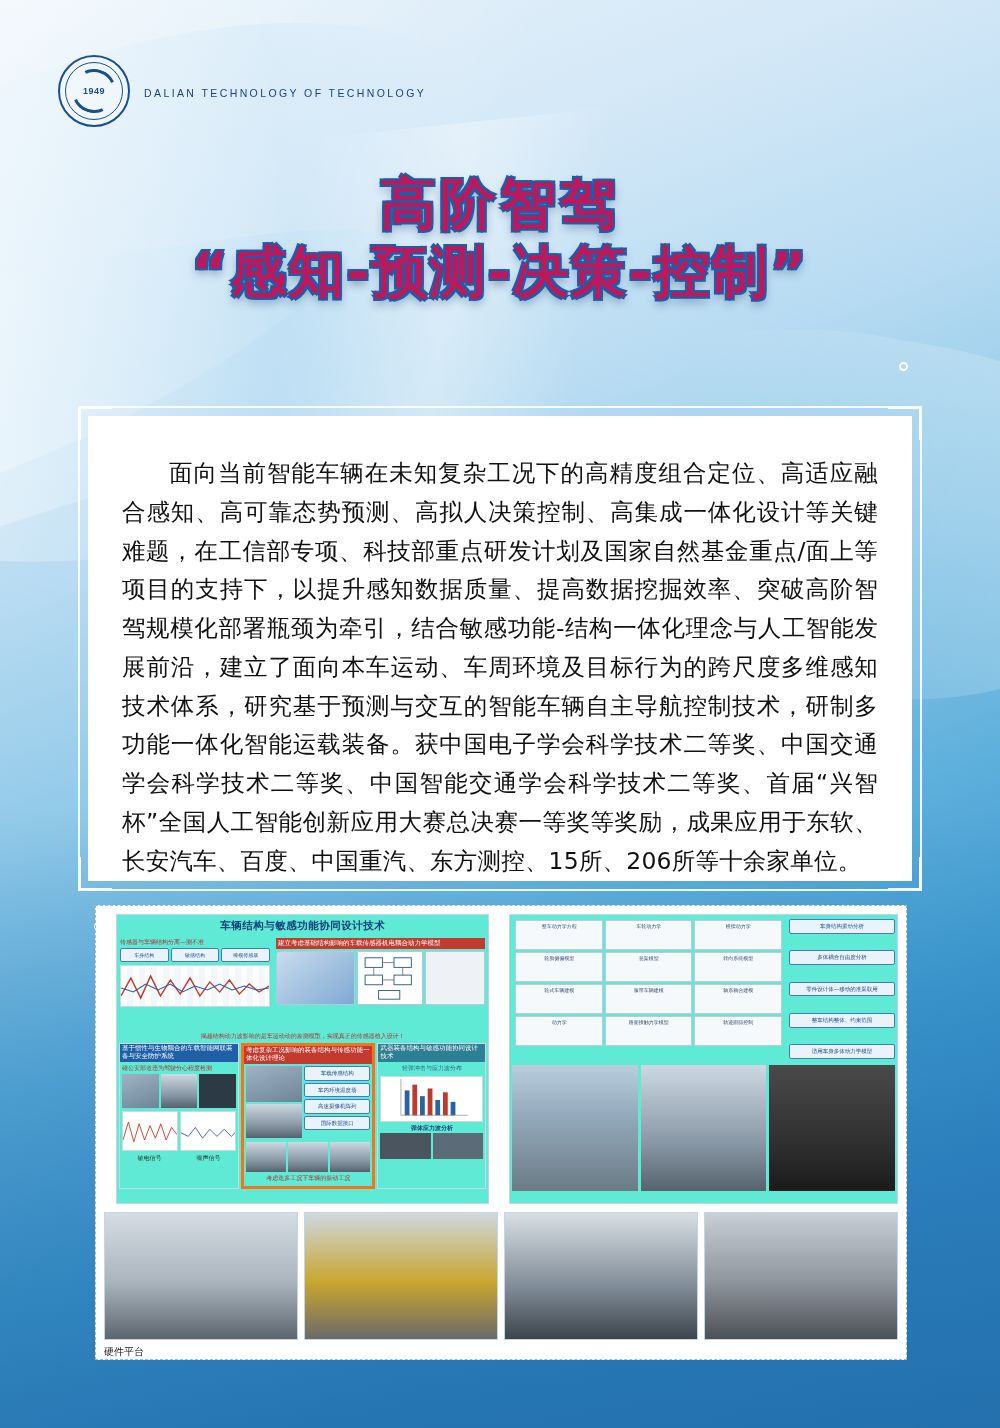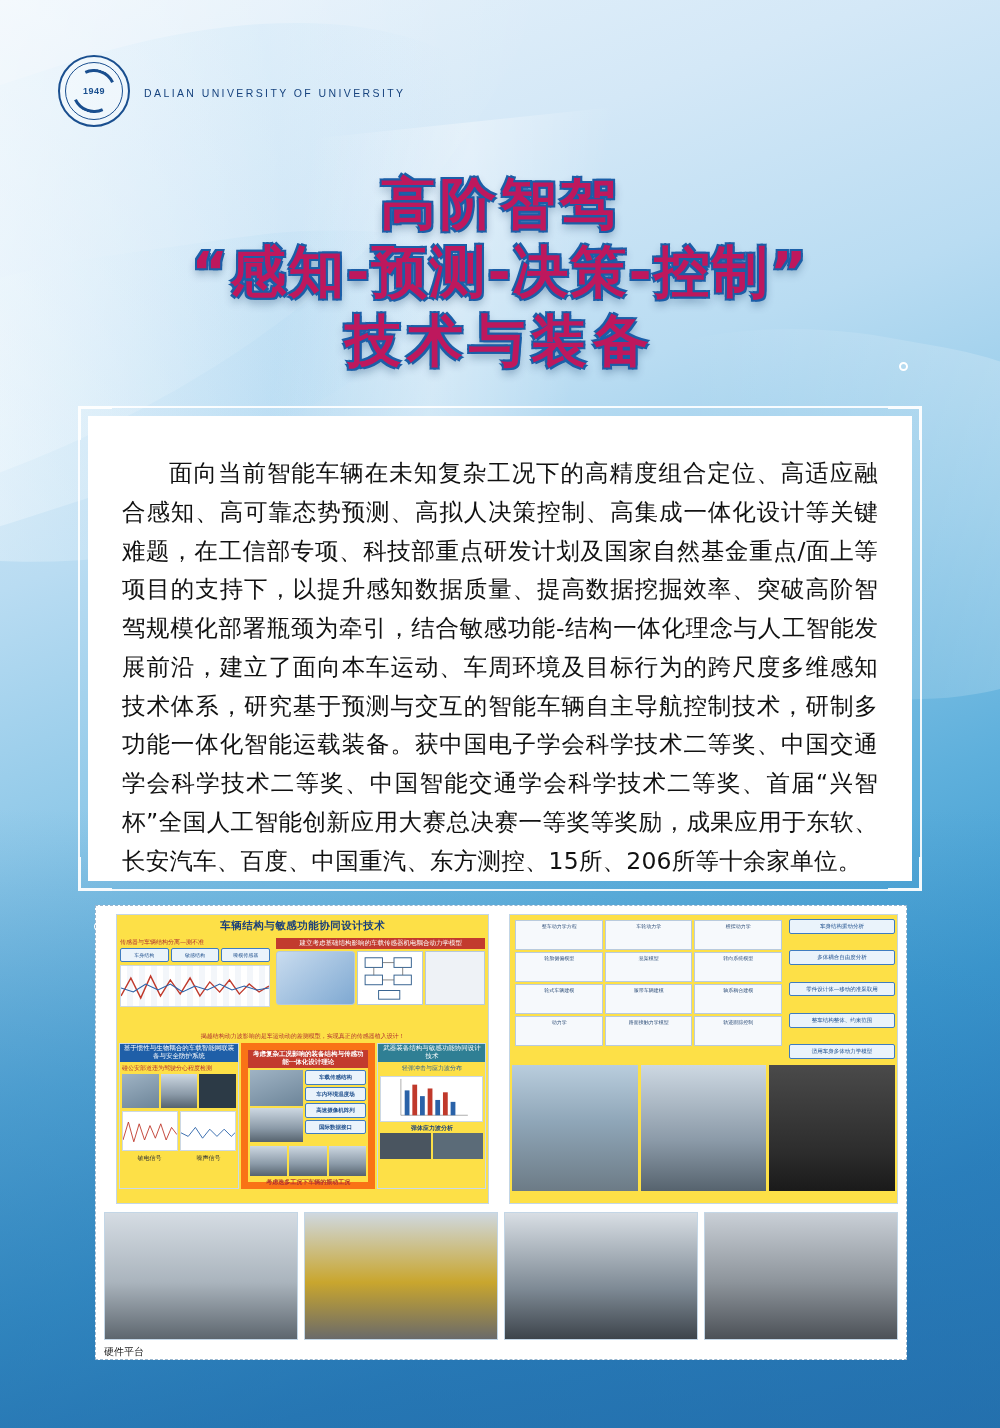--- a/index.html
+++ b/index.html
@@ -157,37 +157,37 @@
   
   .figures {
     position: absolute; top: 905px; left: 95px; width: 812px; height: 455px;
     background: #ffffff;
     border: 1px dashed #9ab7cf;
     padding: 8px;
     z-index: 5;
   }
   .fig-row-top { display: flex; gap: 8px; height: 290px; }
   .fig-left, .fig-right {
-    border: 1px solid #c3d6e6; background: #fde047; position: relative;
+    border: 1px solid #c3d6e6; background: #5eead4; position: relative;
     overflow: hidden;
     margin-left: 12px;
   }
   .fig-left { width: 49%; }
   .fig-right { width: 51%; }
   .fig-title {
     text-align: center; font-size: 10.5px; font-weight: bold; color: #1a3f7a;
     padding: 4px 0 3px; letter-spacing: .5px;
     font-family: "DejaVu Sans", "Liberation Sans", sans-serif;
   }
   .mini-label {
     font-size: 6px; color: #b03030; font-family: "DejaVu Sans", sans-serif;
     line-height: 1.25;
   }
   .sub-head {
-    background: #1f5fa8; color: #fff; font-size: 6.5px; text-align: center;
+    background: #1f5fa8; color: #fff; font-size: 6.5px; text-align: left;
     padding: 1.5px 2px; font-family: "DejaVu Sans", sans-serif; line-height: 1.2;
   }
   .sub-head.red { background: #c23b2e; }
   .sub-head.teal { background: #2f7f94; }
 
   .grid-cells { display: grid; gap: 2px; padding: 3px; }
   .cell {
     border: 1px solid #b9cbdd; background: #f6f9fc; height: 30px;
     font-size: 5px; color: #30507a; text-align: center; padding-top: 2px;
     overflow: hidden; font-family: "DejaVu Sans", sans-serif;
@@ -229,28 +229,27 @@
 <div class="swoosh sw4"></div>
 <div class="swoosh sw5"></div>
 <div class="bottomglow"></div>
 
 <div class="logo-wrap">
   <div class="logo-seal">
     <div class="arcs"></div>
     <div class="yr">1949</div>
   </div>
   <div>
-    <div class="logo-text-en">DALIAN UNIVERSITY OF UNIVERSITY</div>
+    <div class="logo-text-en">DALIAN TECHNOLOGY OF TECHNOLOGY</div>
   </div>
 </div>
 
 <div class="title-block">
   <div class="title-line tl1">高阶智驾</div>
   <div class="title-line tl2">“感知-预测-决策-控制”</div>
-  <div class="title-line tl3">技术与装备</div>
 </div>
 
 <div class="abstract-frame">
   <div class="frame-line fl-top"></div>
   <div class="frame-line fl-bottom"></div>
   <div class="frame-line fl-left"></div>
   <div class="frame-line fl-right"></div>
   <div class="corner c-tl"></div>
   <div class="corner c-tr"></div>
   <div class="corner c-bl"></div>
@@ -330,21 +329,21 @@
                 <polyline points="0,22 8,26 16,16 24,28 32,18 40,26 48,18 56,26 60,22" fill="none" stroke="#2a62a8" stroke-width="1"></polyline>
               </svg>
             </div>
           </div>
           <div class="flex" style="justify-content:space-around;">
             <span class="mini-label" style="color:#333;">敏电信号</span>
             <span class="mini-label" style="color:#333;">噪声信号</span>
           </div>
         </div>
 
-        <div style="width:37%;border:7px solid #f97316;font-weight:bold;">
+        <div style="width:37%;border:3px solid #f97316;">
           <div class="sub-head red">考虑复杂工况影响的装备结构与传感功能一体化设计理论</div>
           <div class="flex" style="gap:2px;padding:2px;">
             <div style="width:46%;">
               <div class="photo" style="height:36px;"></div>
               <div class="photo car" style="height:34px;margin-top:2px;"></div>
             </div>
             <div style="width:54%;">
               <div class="chip" style="margin-bottom:2px;">车载传感结构</div>
               <div class="chip" style="margin-bottom:2px;">车内环境温度场</div>
               <div class="chip" style="margin-bottom:2px;">高速摄像机阵列</div>

